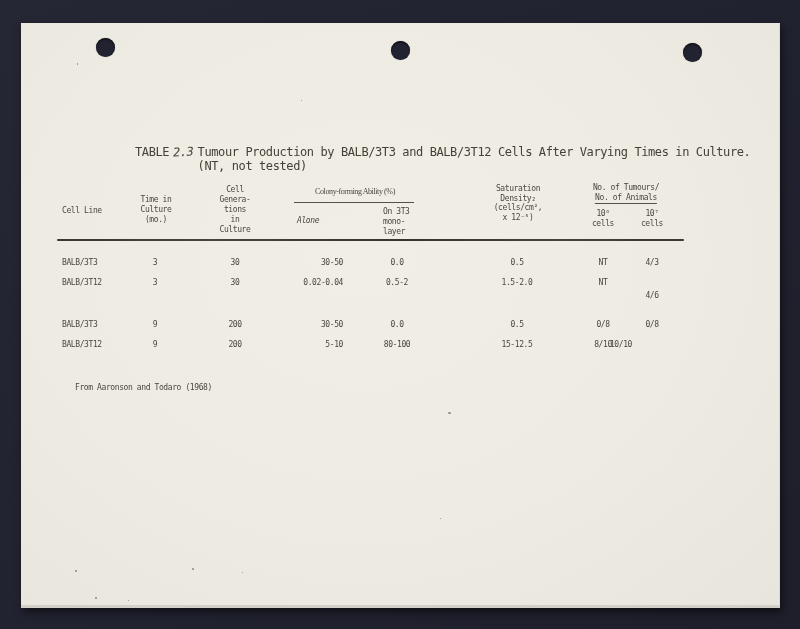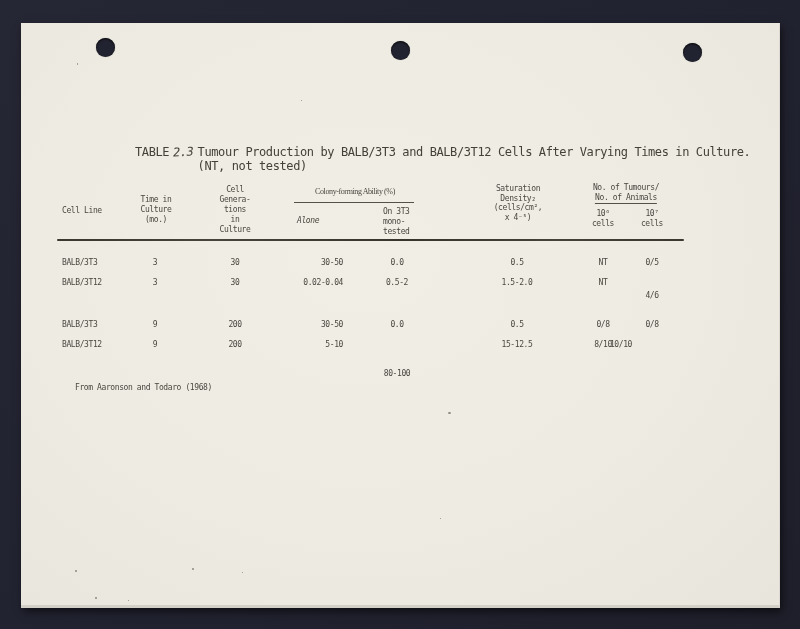--- a/index.html
+++ b/index.html
@@ -73,46 +73,46 @@
 Genera-
 tions
 in
 Culture</div>
 
   <div class="t cc" style="left:334px;top:164px;font-family:Liberation Serif, serif;">Colony-forming Ability (%)</div>
   <div class="rule-thin" style="left:273px;top:179px;width:120px;"></div>
   <div class="t" style="left:276px;top:193px;font-style:italic;">Alone</div>
   <div class="t" style="left:362px;top:184px;">On 3T3
 mono-
-tested</div>
+layer</div>
 
   <div class="t cc sat" style="left:497px;top:161px;">Saturation
 Density₂
 (cells/cm²,
-x 4⁻⁵)</div>
+x 12⁻⁵)</div>
 
   <div class="t cc" style="left:605px;top:160px;"><span>No. of Tumours/</span>
 <span class="underlined">No. of Animals</span></div>
 
   <div class="t cc" style="left:582px;top:186px;">10⁶
 cells</div>
   <div class="t cc" style="left:631px;top:186px;">10⁷
 cells</div>
 
   <div class="rule-main"></div>
 
   <div>
     <div class="t" style="left:41px;top:235px;">BALB/3T3</div>
     <div class="t cc" style="left:134px;top:235px;">3</div>
     <div class="t cc" style="left:214px;top:235px;">30</div>
     <div class="t rc" style="left:322px;top:235px;">30-50</div>
     <div class="t cc" style="left:376px;top:235px;">0.0</div>
     <div class="t cc" style="left:496px;top:235px;">0.5</div>
     <div class="t cc" style="left:582px;top:235px;">NT</div>
-    <div class="t cc" style="left:631px;top:235px;">0/5</div>
+    <div class="t cc" style="left:631px;top:235px;">4/3</div>
   </div>
 
   <div>
     <div class="t" style="left:41px;top:255px;">BALB/3T12</div>
     <div class="t cc" style="left:134px;top:255px;">3</div>
     <div class="t cc" style="left:214px;top:255px;">30</div>
     <div class="t rc" style="left:322px;top:255px;">0.02-0.04</div>
     <div class="t cc" style="left:376px;top:255px;">0.5-2</div>
     <div class="t cc" style="left:496px;top:255px;">1.5-2.0</div>
     <div class="t cc" style="left:582px;top:255px;">NT</div>
@@ -128,21 +128,21 @@
     <div class="t cc" style="left:496px;top:297px;">0.5</div>
     <div class="t cc" style="left:582px;top:297px;">0/8</div>
     <div class="t cc" style="left:631px;top:297px;">0/8</div>
   </div>
 
   <div>
     <div class="t" style="left:41px;top:317px;">BALB/3T12</div>
     <div class="t cc" style="left:134px;top:317px;">9</div>
     <div class="t cc" style="left:214px;top:317px;">200</div>
     <div class="t rc" style="left:322px;top:317px;">5-10</div>
-    <div class="t cc" style="left:376px;top:317px;margin-top:29px;">80-100</div>
+    <div class="t cc" style="left:376px;top:317px;">80-100</div>
     <div class="t cc" style="left:496px;top:317px;">15-12.5</div>
     <div class="t cc" style="left:582px;top:317px;">8/10</div>
     <div class="t cc" style="left:600px;top:317px;">10/10</div>
   </div>
 
   <div class="t" style="left:54px;top:360px;">From Aaronson and Todaro (1968)</div>
 
   <div class="speck" style="left:54px;top:547px;width:2px;height:2px;"></div>
   <div class="speck" style="left:171px;top:545px;width:2px;height:2px;"></div>
   <div class="speck" style="left:221px;top:549px;width:1px;height:1px;"></div>

